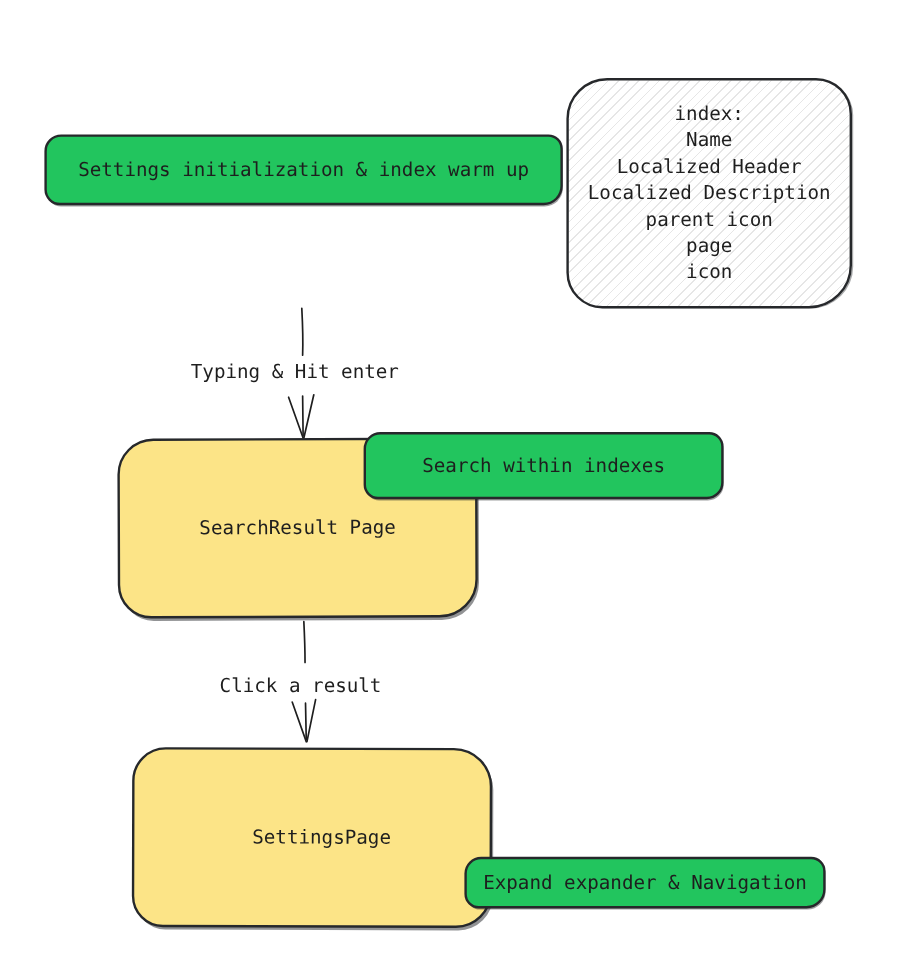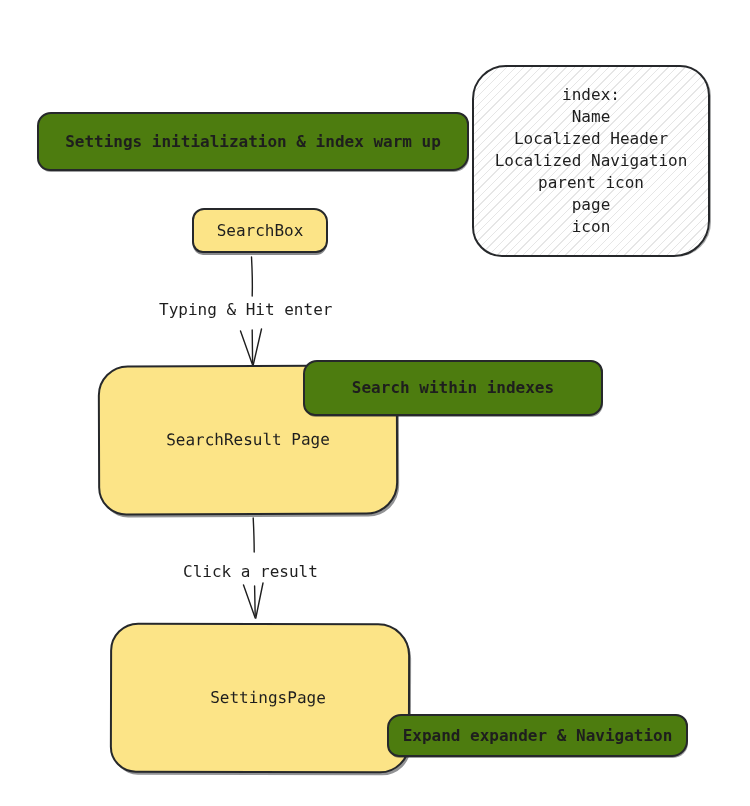--- a/index.html
+++ b/index.html
@@ -17,21 +17,21 @@
     border:2px solid #26282b;
     display:flex;
     align-items:center;
     justify-content:center;
     font-size:16px;
     line-height:20px;
     color:#1e1e1e;
     text-align:center;
     white-space:nowrap;
   }
-  .gray{ background:#4d7c0f; box-shadow:1px 2px 0 -1px rgba(38,40,43,.45); z-index:3;font-weight:bold; }
+  .gray{ background:#22c55e; box-shadow:1px 2px 0 -1px rgba(38,40,43,.45); z-index:3; }
   .yellow{ background:#fce487; z-index:2; }
   #node-warmup{ left:37px; top:112px; width:432px; height:59px; border-radius:14px 12px 16px 13px; }
   #node-index-card{
     left:472px; top:65px; width:238px; height:192px;
     border-radius:34px 30px 36px 30px;
     background:repeating-linear-gradient(135deg,#ffffff 0px,#ffffff 5px,#e6e6e6 5px,#e6e6e6 6px);
     box-shadow:2px 1px 0 -1px rgba(38,40,43,.4);
     z-index:2;
     flex-direction:column;
     line-height:22px;
@@ -98,29 +98,26 @@
   </svg>
 
   <div class="node gray" id="node-warmup">
     <span>Settings initialization &amp; index warm up</span>
   </div>
 
   <div class="node" id="node-index-card">
     <div class="index-line">index:</div>
     <div class="index-line">Name</div>
     <div class="index-line">Localized Header</div>
-    <div class="index-line">Localized Navigation</div>
+    <div class="index-line">Localized Description</div>
     <div class="index-line">parent icon</div>
     <div class="index-line">page</div>
     <div class="index-line">icon</div>
   </div>
 
-  <div class="node yellow" id="node-searchbox">
-    <span>SearchBox</span>
-  </div>
 
   <div class="edge-label" id="label-typing">Typing &amp; Hit enter</div>
 
   <div class="node gray" id="node-search-within">
     <span>Search within indexes</span>
   </div>
 
   <div class="node yellow" id="node-searchresult">
     <span>SearchResult Page</span>
   </div>

